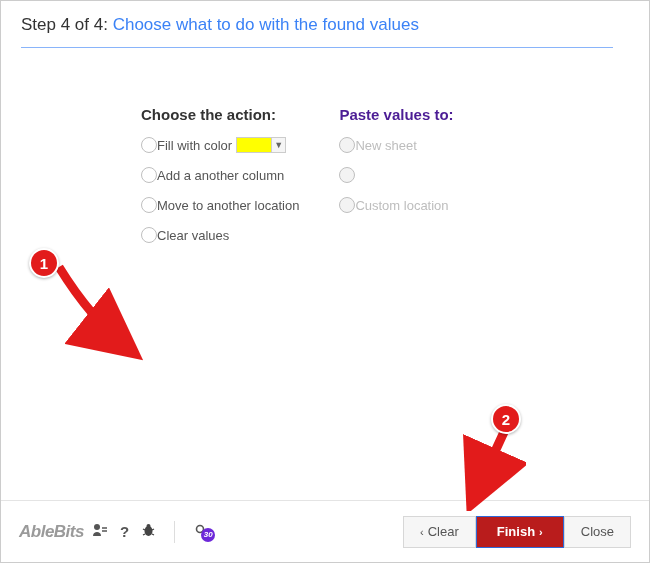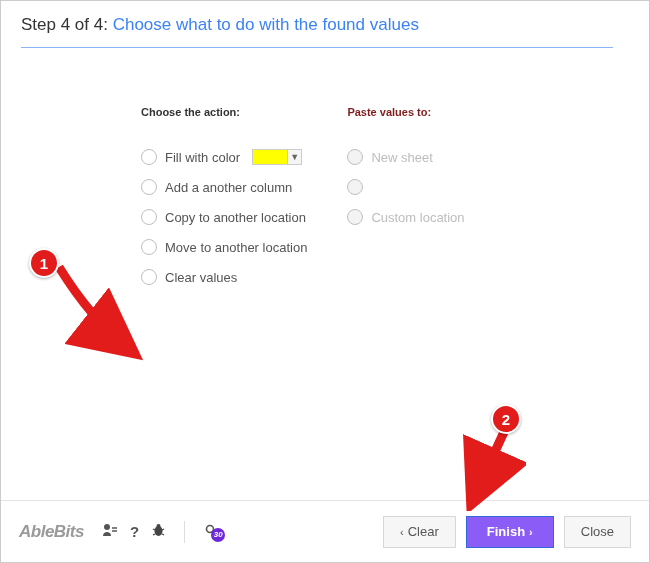--- a/index.html
+++ b/index.html
@@ -31,30 +31,29 @@
     opacity: 0.6;
     margin: 0 0 58px 0;
   }
   .columns {
     display: flex;
     gap: 40px;
     padding-left: 120px;
   }
   .col { }
   .col h4 {
-    font-size: 11px;
+    font-size: 15px;
     font-weight: bold;
     color: #333;
-    margin-bottom: 31px;
-  }
-  .col.disabled h4 { color: #7f1d1d; }
+    margin-bottom: 14px;
+  }
+  .col.disabled h4 { color: #4c1d95; }
   .opt {
     display: flex;
     align-items: center;
-    gap: 8px;
     margin-bottom: 14px;
     font-size: 13px;
     color: #555;
     cursor: pointer;
   }
   .col.disabled .opt { color: #bdbdbd; cursor: default; margin-top: 7px; }
   .radio {
     width: 16px; height: 16px;
     border: 1px solid #bfbfbf;
     border-radius: 50%;
@@ -91,21 +90,20 @@
     color: #666;
   }
   .footer {
     position: absolute;
     left: 0; right: 0; bottom: 0;
     height: 62px;
     border-top: 1px solid #e4e4e4;
     display: flex;
     align-items: center;
     padding: 10px 18px;
-    gap: 10px;
   }
   .brand {
     font-weight: bold;
     font-style: italic;
     font-size: 17px;
     color: #9a9a9a;
     letter-spacing: -0.5px;
   }
   .ficons {
     display: flex;
@@ -127,21 +125,21 @@
     border: 1px solid #d7d7d7;
     background: #f6f6f6;
     color: #555;
     font-size: 13px;
     cursor: pointer;
     display: inline-flex;
     align-items: center;
     gap: 4px;
   }
   .btn.primary {
-    background: #8b5cf6;
+    background: #b91c1c;
     border-color: #2f68d8;
     color: #fff;
     font-weight: bold;
     padding: 0 20px;
   }
   .btn .chev { font-size: 11px; }
   
   .callout {
     position: absolute;
     width: 30px; height: 30px;
@@ -204,24 +202,20 @@
           <span class="swatch" style="background: rgb(255, 255, 0);"></span>
           <span class="swatch-caret">▼</span>
         </span>
       </div>
 
       <div class="opt">
         <span class="radio"></span>
         <span>Add a another column</span>
       </div>
 
-      <div class="opt">
-        <span class="radio"></span>
-        <span>Copy to another location</span>
-      </div>
 
       <div class="opt">
         <span class="radio"></span>
         <span>Move to another location</span>
       </div>
 
       <div class="opt">
         <span class="radio"></span>
         <span>Clear values</span>
       </div>

